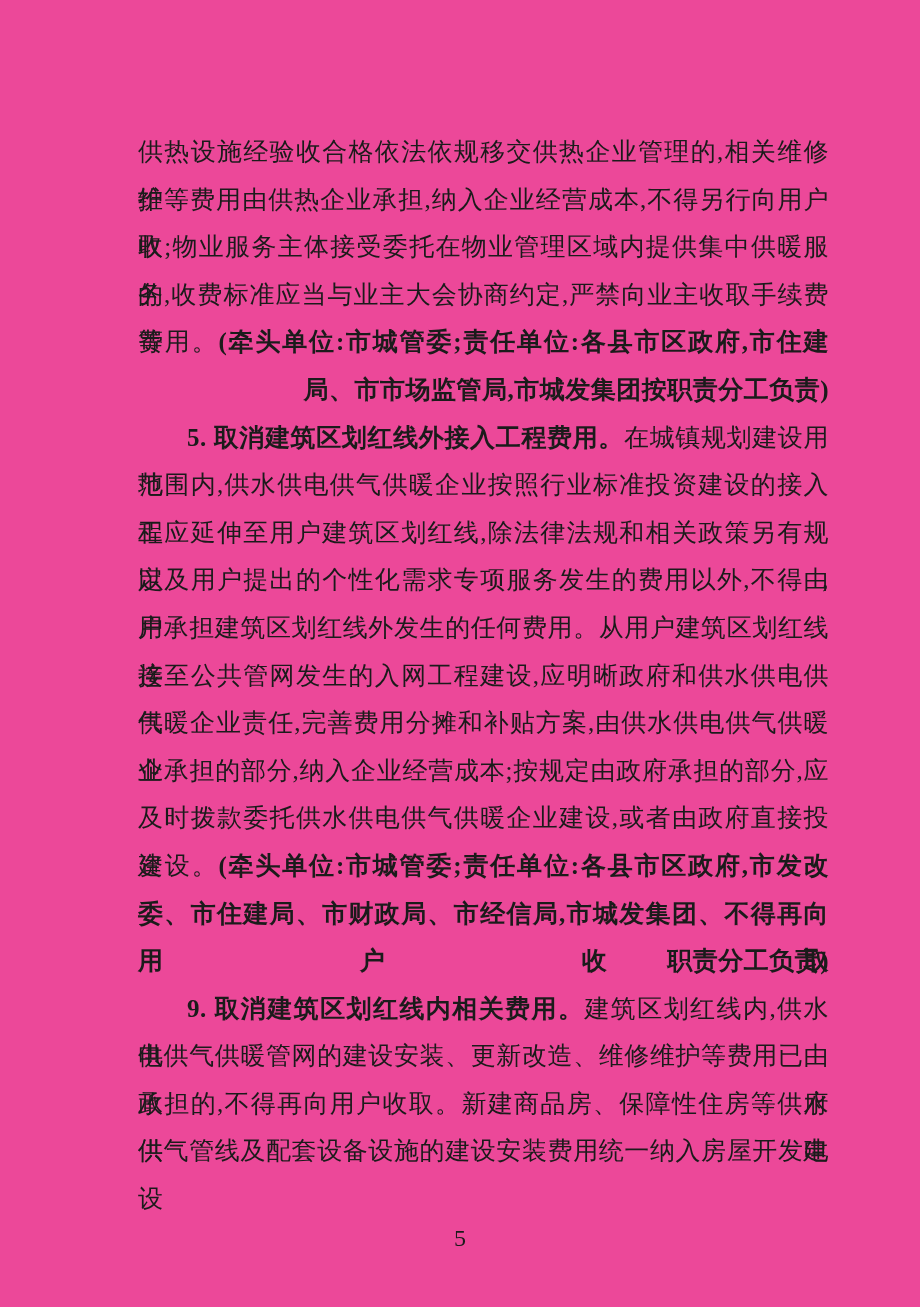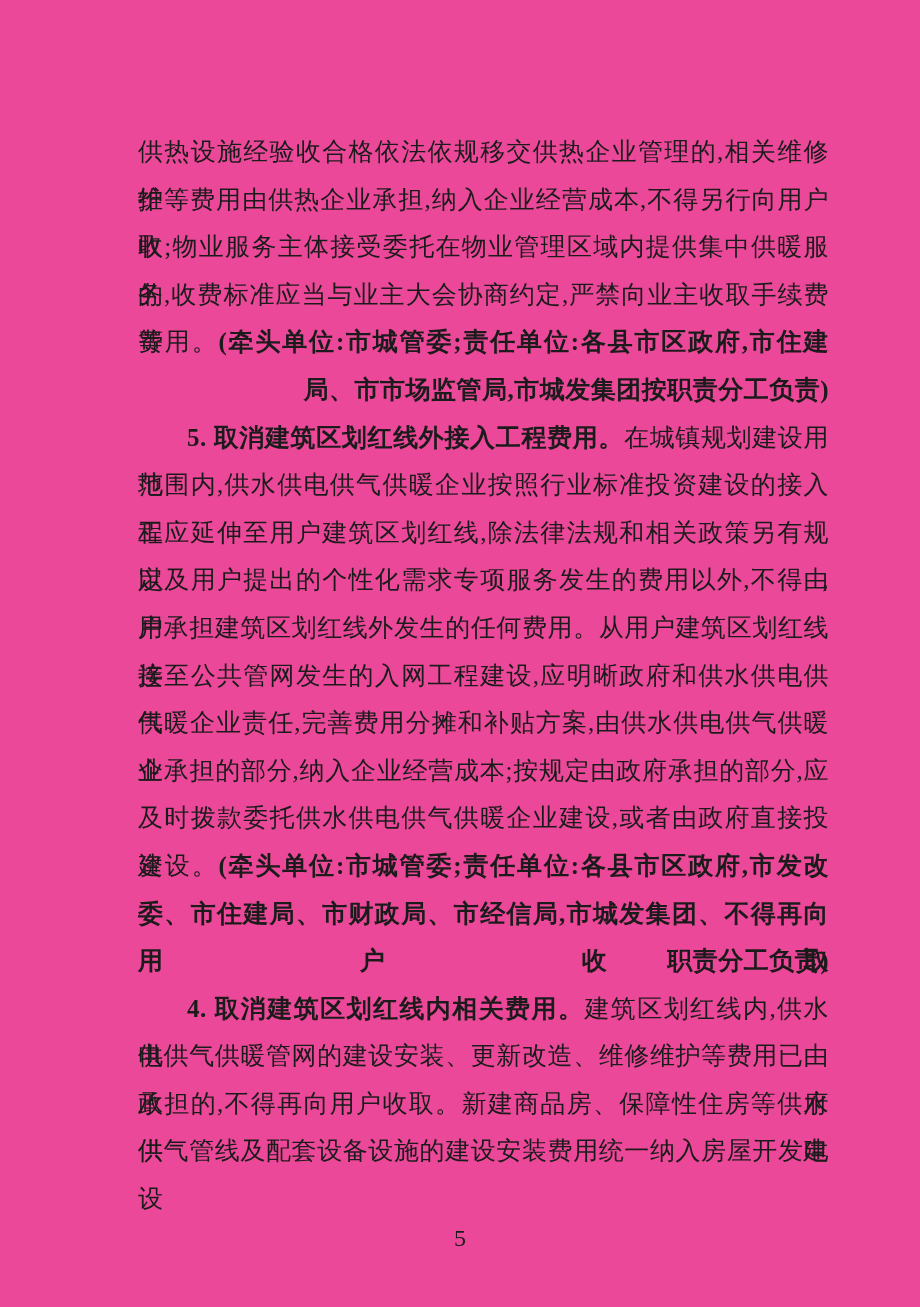--- a/index.html
+++ b/index.html
@@ -78,19 +78,19 @@
       <div class="line just"><span class="seg-body">程应延伸至用户建筑区划红线,除法律法规和相关政策另有规定,</span></div>
       <div class="line just"><span class="seg-body">以及用户提出的个性化需求专项服务发生的费用以外,不得由用</span></div>
       <div class="line just"><span class="seg-body">户承担建筑区划红线外发生的任何费用。从用户建筑区划红线连</span></div>
       <div class="line just"><span class="seg-body">接至公共管网发生的入网工程建设,应明晰政府和供水供电供气</span></div>
       <div class="line just"><span class="seg-body">供暖企业责任,完善费用分摊和补贴方案,由供水供电供气供暖企</span></div>
       <div class="line just"><span class="seg-body">业承担的部分,纳入企业经营成本;按规定由政府承担的部分,应</span></div>
       <div class="line just"><span class="seg-body">及时拨款委托供水供电供气供暖企业建设,或者由政府直接投资</span></div>
       <div class="line just"><span class="seg-body">建设。</span><span class="seg-kai">(牵头单位:市城管委;责任单位:各县市区政府,市发改</span></div>
       <div class="line just"><span class="seg-kai">委、市住建局、市财政局、市经信局,市城发集团、不得再向用户收取</span></div>
       <div class="line"><span class="seg-kai">职责分工负责)</span></div>
-      <div class="line just indent"><span class="seg-hei">4. 取消建筑区划红线内相关费用。</span><span class="seg-body">建筑区划红线内,供水供</span></div>
+      <div class="line just indent"><span class="seg-hei">9. 取消建筑区划红线内相关费用。</span><span class="seg-body">建筑区划红线内,供水供</span></div>
       <div class="line just"><span class="seg-body">电供气供暖管网的建设安装、更新改造、维修维护等费用已由政府</span></div>
       <div class="line just"><span class="seg-body">承担的,不得再向用户收取。新建商品房、保障性住房等供水供电</span></div>
       <div class="line just"><span class="seg-body">供气管线及配套设备设施的建设安装费用统一纳入房屋开发建设</span></div>
     </div>
   <div class="page-number">5</div>
 </div>
 
 </body></html>

